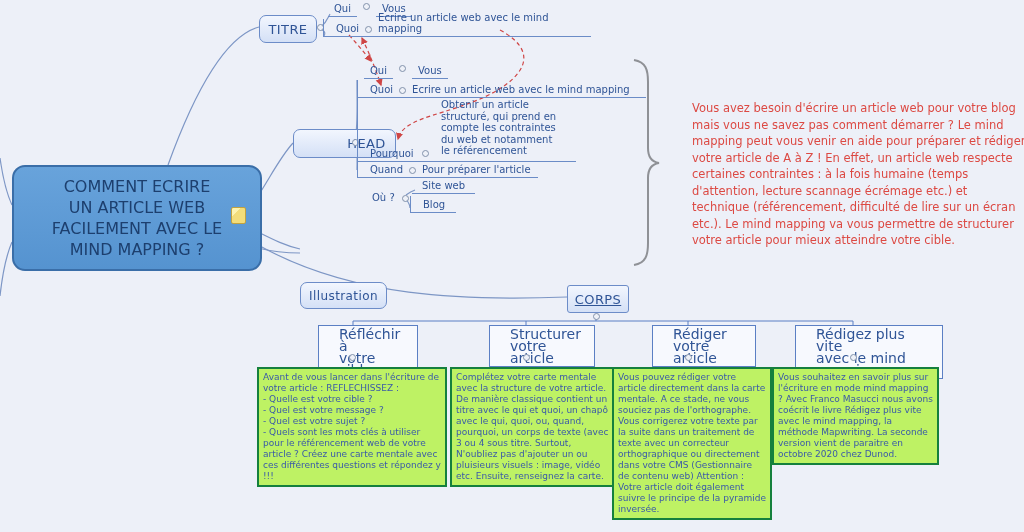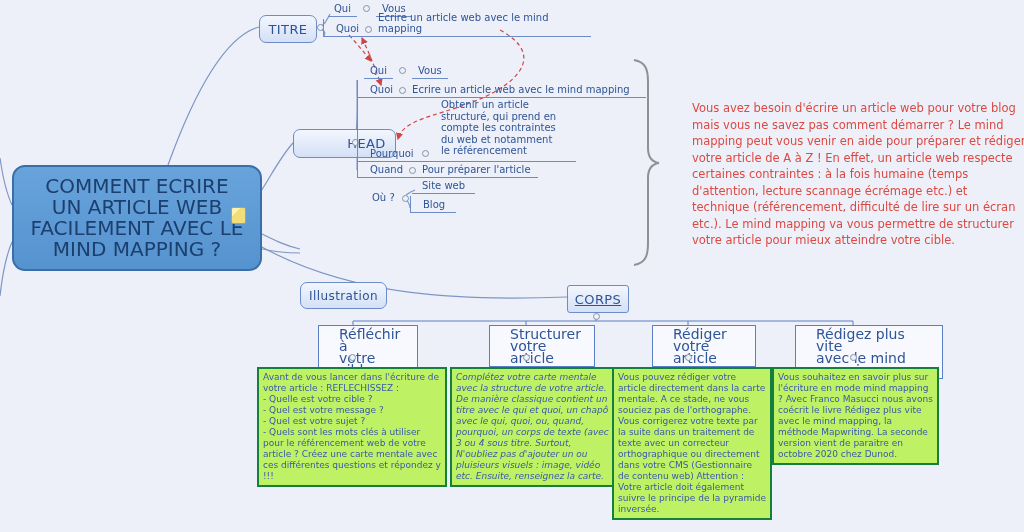--- a/index.html
+++ b/index.html
@@ -1,30 +1,30 @@
 <!DOCTYPE html>
 <html><head>
 <meta charset="utf-8">
 <style>
   html,body{margin:0;padding:0}
   .canvas{position:relative;width:1024px;height:532px;background:#edf0f8;
           font-family:"DejaVu Sans","Liberation Sans",sans-serif;overflow:hidden}
   svg.links{position:absolute;left:0;top:0}
   .main{position:absolute;display:flex;align-items:center;justify-content:center;
         background:linear-gradient(180deg,#68a3db,#5593d0);border:2px solid #3a6ea8;
-        border-radius:13px;color:#1d3f6e;font-size:20px;text-align:center}
+        border-radius:13px;color:#1d3f6e;font-size:16px;text-align:center}
   .main-text{white-space:pre-line;line-height:21px;width:100%;padding:0 8px}
   .note-icon{position:absolute;right:14px;top:40px;width:13px;height:15px;
         background:linear-gradient(135deg,#fdf3b0 0 30%,#f3dd7a 30%);
         border:1px solid #c2a23f;border-radius:2px}
   .bubble{position:absolute;display:flex;align-items:center;justify-content:center;
         background:linear-gradient(180deg,#f2f6fe,#d4e0f6);border:1px solid #6c8cc8;
         border-radius:7px;color:#2f5496;font-size:13px;letter-spacing:.4px}
   .ring{position:absolute;width:5px;height:5px;border:1px solid #8292ab;border-radius:50%;background:#eef1f8}
-  .lrow{position:absolute;display:flex;align-items:center;font-size:10px;color:#2f5496}
+  .lrow{position:absolute;display:flex;align-items:flex-start;font-size:10px;color:#2f5496}
   .seg{border-bottom:1px solid #6b8cc7;padding:0 6px 2px}
   .ring-i{width:5px;height:5px;border:1px solid #8292ab;border-radius:50%;background:#eef1f8;margin:0 6px 3px;flex:none}
   .lbox{position:absolute;display:flex;align-items:flex-end;font-size:10px;color:#2f5496;
         border-left:1px solid #6b8cc7;border-bottom:1px solid #6b8cc7}
   .lbox .lbl{padding:0 0 2px 12px}
   .lbox .val{padding:0 0 2px 0}
   .lbl-plain{position:absolute;font-size:10px;color:#2f5496}
   .btopic{position:absolute;border:1px solid #5b7fc4;background:#f7f9fe;color:#2f5496;
         font-size:14px;line-height:12px;padding:2px 20px;white-space:pre-line}
   .note{position:absolute;border:2px solid #15803d;background:#bef264;color:#3a5aa8;
@@ -154,17 +154,17 @@
   <span class="ring" style="left:349px;top:354px;"></span>
   <span class="ring" style="left:523px;top:354px;"></span>
   <span class="ring" style="left:685px;top:354px;"></span>
   <span class="ring" style="left:850px;top:354px;"></span>
 
   <div class="note" style="left:257px;top:367px;width:178px;">Avant de vous lancer dans l'écriture de votre article : REFLECHISSEZ :
 - Quelle est votre cible ?
 - Quel est votre message ?
 - Quel est votre sujet ?
 - Quels sont les mots clés à utiliser pour le référencement web de votre article ? Créez une carte mentale avec ces différentes questions et répondez y !!!</div>
-  <div class="note" style="left:450px;top:367px;width:153px;font-style:italic;">Complétez votre carte mentale avec la structure de votre article. De manière classique contient un titre avec le qui et quoi, un chapô avec le qui, quoi, ou, quand, pourquoi, un corps de texte (avec 3 ou 4 sous titre. Surtout, N'oubliez pas d'ajouter un ou pluisieurs visuels : image, vidéo etc. Ensuite, renseignez la carte.</div>
+  <div class="note" style="left:450px;top:367px;width:153px;">Complétez votre carte mentale avec la structure de votre article. De manière classique contient un titre avec le qui et quoi, un chapô avec le qui, quoi, ou, quand, pourquoi, un corps de texte (avec 3 ou 4 sous titre. Surtout, N'oubliez pas d'ajouter un ou pluisieurs visuels : image, vidéo etc. Ensuite, renseignez la carte.</div>
   <div class="note" style="left:612px;top:367px;width:148px;">Vous pouvez rédiger votre article directement dans la carte mentale. A ce stade, ne vous souciez pas de l'orthographe. Vous corrigerez votre texte par la suite dans un traitement de texte avec un correcteur orthographique ou directement dans votre CMS (Gestionnaire de contenu web) Attention : Votre article doit également suivre le principe de la pyramide inversée.</div>
   <div class="note" style="left:772px;top:367px;width:155px;">Vous souhaitez en savoir plus sur l'écriture en mode mind mapping ? Avec Franco Masucci nous avons coécrit le livre Rédigez plus vite avec le mind mapping, la méthode Mapwriting. La seconde version vient de paraitre en octobre 2020 chez Dunod.</div>
 
 </div>
 
 </body></html>

